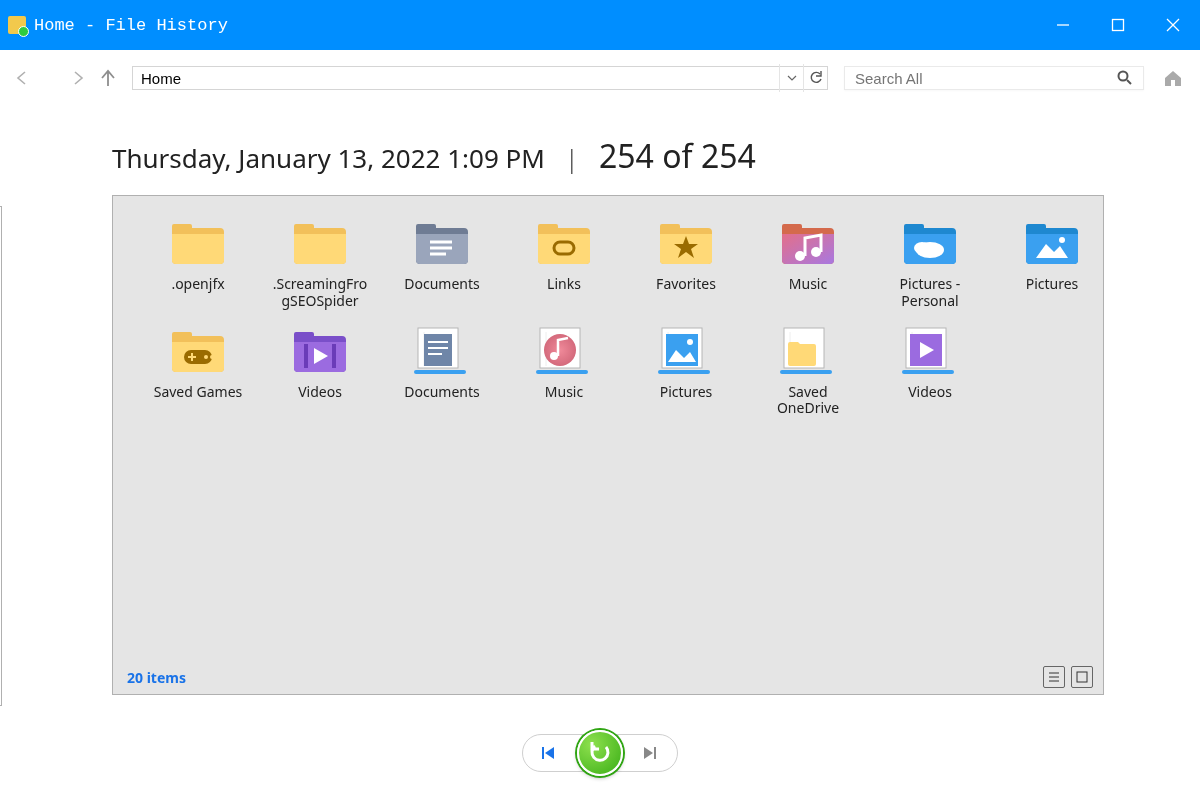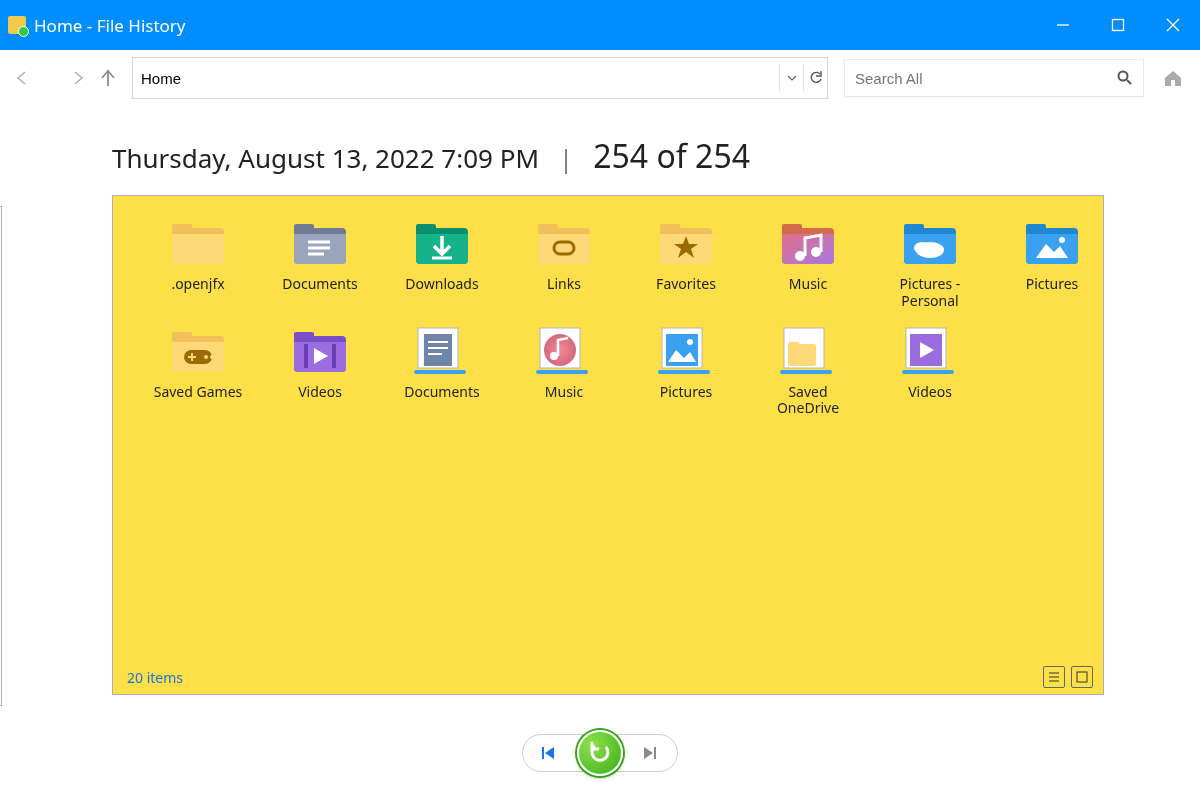--- a/index.html
+++ b/index.html
@@ -14,20 +14,21 @@
   }
 
   
   .titlebar {
     height: 50px;
     background: #008eff;
     color: #fff;
     display: flex;
     align-items: center;
     padding-left: 8px;
+    font-family: Liberation Mono, monospace;
   }
   .titlebar-icon {
     width: 18px; height: 18px; margin-right: 8px;
     background: #f2c94c; border-radius: 2px;
     position: relative;
   }
   .titlebar-icon::after {
     content: "";
     position: absolute; right: -3px; bottom: -3px;
     width: 9px; height: 9px; border-radius: 50%;
@@ -48,42 +49,42 @@
   }
   .nav-arrow {
     width: 24px; height: 24px; display: flex; align-items: center; justify-content: center;
     cursor: pointer;
   }
   .nav-arrow svg { stroke: #b0b0b0; fill: none; }
   .nav-arrow.up svg { stroke: #8e8e8e; }
   .address-bar {
     flex: 1;
     border: 1px solid #d5d5d5;
-    height: 42px;
+    height: 24px;
     display: flex;
     align-items: center;
     margin-left: 6px;
     min-width: 0;
   }
   .address-input {
     flex: 1;
     border: none;
     outline: none;
     padding: 0 8px;
     font-size: 15px;
     background: transparent;
   }
   .addr-btn {
     width: 24px; height: 28px; border-left: 1px solid #e5e5e5;
     display: flex; align-items: center; justify-content: center; cursor: pointer;
   }
   .search-bar {
     width: 300px;
     border: 1px solid #eaeaea;
-    height: 38px;
+    height: 24px;
     display: flex;
     align-items: center;
     margin-left: 10px;
     box-shadow: 0 1px 2px rgba(0,0,0,0.03);
   }
   .search-input {
     flex: 1; border: none; outline: none; padding: 0 10px; font-size: 15px; color: #555;
   }
   .search-btn { width: 36px; height: 36px; display: flex; align-items: center; justify-content: center; cursor: pointer; }
   .home-btn {
@@ -112,21 +113,21 @@
     border-bottom: 1.5px solid #b0b0b0;
   }
 
   
   .panel {
     margin-left: 112px;
     width: 992px;
     border: 1.5px solid #b0b0b0;
     height: 500px;
     position: relative;
-    background: #fde047;
+    background: #e5e5e5;
   }
   .grid {
     padding: 16px 20px 0 30px;
     display: grid;
     grid-template-columns: repeat(8, 110px);
     column-gap: 12px;
     row-gap: 10px;
     justify-content: start;
   }
   .item {
@@ -148,21 +149,21 @@
     min-height: 18px;
   }
 
   
   .panel-footer {
     position: absolute;
     bottom: 6px; left: 14px; right: 10px;
     display: flex; align-items: center;
     font-size: 14px;
   }
-  .item-count { color: #1a73e8; }
+  .item-count { color: #1a73e8; font-weight: bold; }
   .view-toggles { margin-left: auto; display: flex; gap: 6px; }
   .view-btn { width: 22px; height: 22px; border: 1px solid #666; display: flex; align-items: center; justify-content: center; cursor: pointer; border-radius: 2px; }
 
   
   .playback {
     position: absolute;
     bottom: 28px;
     left: 50%;
     transform: translateX(-50%);
     display: flex;
@@ -259,21 +260,21 @@
   </div>
 
   <div class="home-btn">
     <svg width="22" height="22">
         <path d="M3 11 L11 4 L19 11 L19 19 L13 19 L13 13 L9 13 L9 19 L3 19 Z" fill="#aaa"></path>
       </svg>
   </div>
 </div>
 
 <div class="heading-wrap">
-  <span class="date">Thursday, August 13, 2022 7:09 PM</span>
+  <span class="date">Thursday, January 13, 2022 1:09 PM</span>
   <span class="sep">|</span>
   <span class="count">254 of 254</span>
 </div>
 
 <div class="left-edge"></div>
 
 <div class="panel">
   <div class="grid" id="file-grid">
       <div class="item">
     <div class="icon-wrap">
@@ -286,20 +287,39 @@
       <radialGradient id="gmusic2">
                 <stop offset="0" stop-color="#f08a9a"></stop>
                 <stop offset="1" stop-color="#d46a7c"></stop>
               </radialGradient>
     </defs>
             <path d="M4 12 L4 8 Q4 6 6 6 L22 6 Q24 6 24 8 L24 10 L52 10 Q56 10 56 14 L56 42 Q56 46 52 46 L8 46 Q4 46 4 42 Z" fill="#f2c05a"></path>
           <path d="M4 16 L56 16 L56 42 Q56 46 52 46 L8 46 Q4 46 4 42 Z" fill="#ffd977"></path>
           </svg>
         </div>
     <div class="item-label">.openjfx</div>
+      </div>
+      <div class="item">
+    <div class="icon-wrap">
+          <svg width="60" height="50" viewBox="0 0 60 50">
+    <defs>
+      <linearGradient id="gmusic" x1="0" y1="0" x2="1" y2="1">
+                <stop offset="0" stop-color="#e36f8a"></stop>
+                <stop offset="1" stop-color="#a878e0"></stop>
+              </linearGradient>
+      <radialGradient id="gmusic2">
+                <stop offset="0" stop-color="#f08a9a"></stop>
+                <stop offset="1" stop-color="#d46a7c"></stop>
+              </radialGradient>
+    </defs>
+            <path d="M4 12 L4 8 Q4 6 6 6 L22 6 Q24 6 24 8 L24 10 L52 10 Q56 10 56 14 L56 42 Q56 46 52 46 L8 46 Q4 46 4 42 Z" fill="#f2c05a"></path>
+          <path d="M4 16 L56 16 L56 42 Q56 46 52 46 L8 46 Q4 46 4 42 Z" fill="#ffd977"></path>
+          </svg>
+        </div>
+    <div class="item-label">.ScreamingFrogSEOSpider</div>
       </div>
       <div class="item">
     <div class="icon-wrap">
           <svg width="60" height="50" viewBox="0 0 60 50">
     <defs>
       <linearGradient id="gmusic" x1="0" y1="0" x2="1" y2="1">
                 <stop offset="0" stop-color="#e36f8a"></stop>
                 <stop offset="1" stop-color="#a878e0"></stop>
               </linearGradient>
       <radialGradient id="gmusic2">
@@ -308,41 +328,20 @@
               </radialGradient>
     </defs>
             <path d="M4 12 L4 8 Q4 6 6 6 L22 6 Q24 6 24 8 L24 10 L52 10 Q56 10 56 14 L56 42 Q56 46 52 46 L8 46 Q4 46 4 42 Z" fill="#6f7c94"></path>
           <path d="M4 16 L56 16 L56 42 Q56 46 52 46 L8 46 Q4 46 4 42 Z" fill="#9aa5bb"></path>
             <line x1="18" y1="24" x2="40" y2="24" stroke="#fff" stroke-width="3"></line>
             <line x1="18" y1="30" x2="40" y2="30" stroke="#fff" stroke-width="3"></line>
             <line x1="18" y1="36" x2="34" y2="36" stroke="#fff" stroke-width="3"></line>
           </svg>
         </div>
     <div class="item-label">Documents</div>
-      </div>
-      <div class="item">
-    <div class="icon-wrap">
-          <svg width="60" height="50" viewBox="0 0 60 50">
-    <defs>
-      <linearGradient id="gmusic" x1="0" y1="0" x2="1" y2="1">
-                <stop offset="0" stop-color="#e36f8a"></stop>
-                <stop offset="1" stop-color="#a878e0"></stop>
-              </linearGradient>
-      <radialGradient id="gmusic2">
-                <stop offset="0" stop-color="#f08a9a"></stop>
-                <stop offset="1" stop-color="#d46a7c"></stop>
-              </radialGradient>
-    </defs>
-            <path d="M4 12 L4 8 Q4 6 6 6 L22 6 Q24 6 24 8 L24 10 L52 10 Q56 10 56 14 L56 42 Q56 46 52 46 L8 46 Q4 46 4 42 Z" fill="#0d8f6e"></path>
-          <path d="M4 16 L56 16 L56 42 Q56 46 52 46 L8 46 Q4 46 4 42 Z" fill="#14b38a"></path>
-            <path d="M30 18 L30 34 M22 28 L30 36 L38 28" stroke="#fff" stroke-width="3.5" fill="none"></path>
-            <line x1="20" y1="40" x2="40" y2="40" stroke="#fff" stroke-width="3"></line>
-          </svg>
-        </div>
-    <div class="item-label">Downloads</div>
       </div>
       <div class="item">
     <div class="icon-wrap">
           <svg width="60" height="50" viewBox="0 0 60 50">
     <defs>
       <linearGradient id="gmusic" x1="0" y1="0" x2="1" y2="1">
                 <stop offset="0" stop-color="#e36f8a"></stop>
                 <stop offset="1" stop-color="#a878e0"></stop>
               </linearGradient>
       <radialGradient id="gmusic2">

